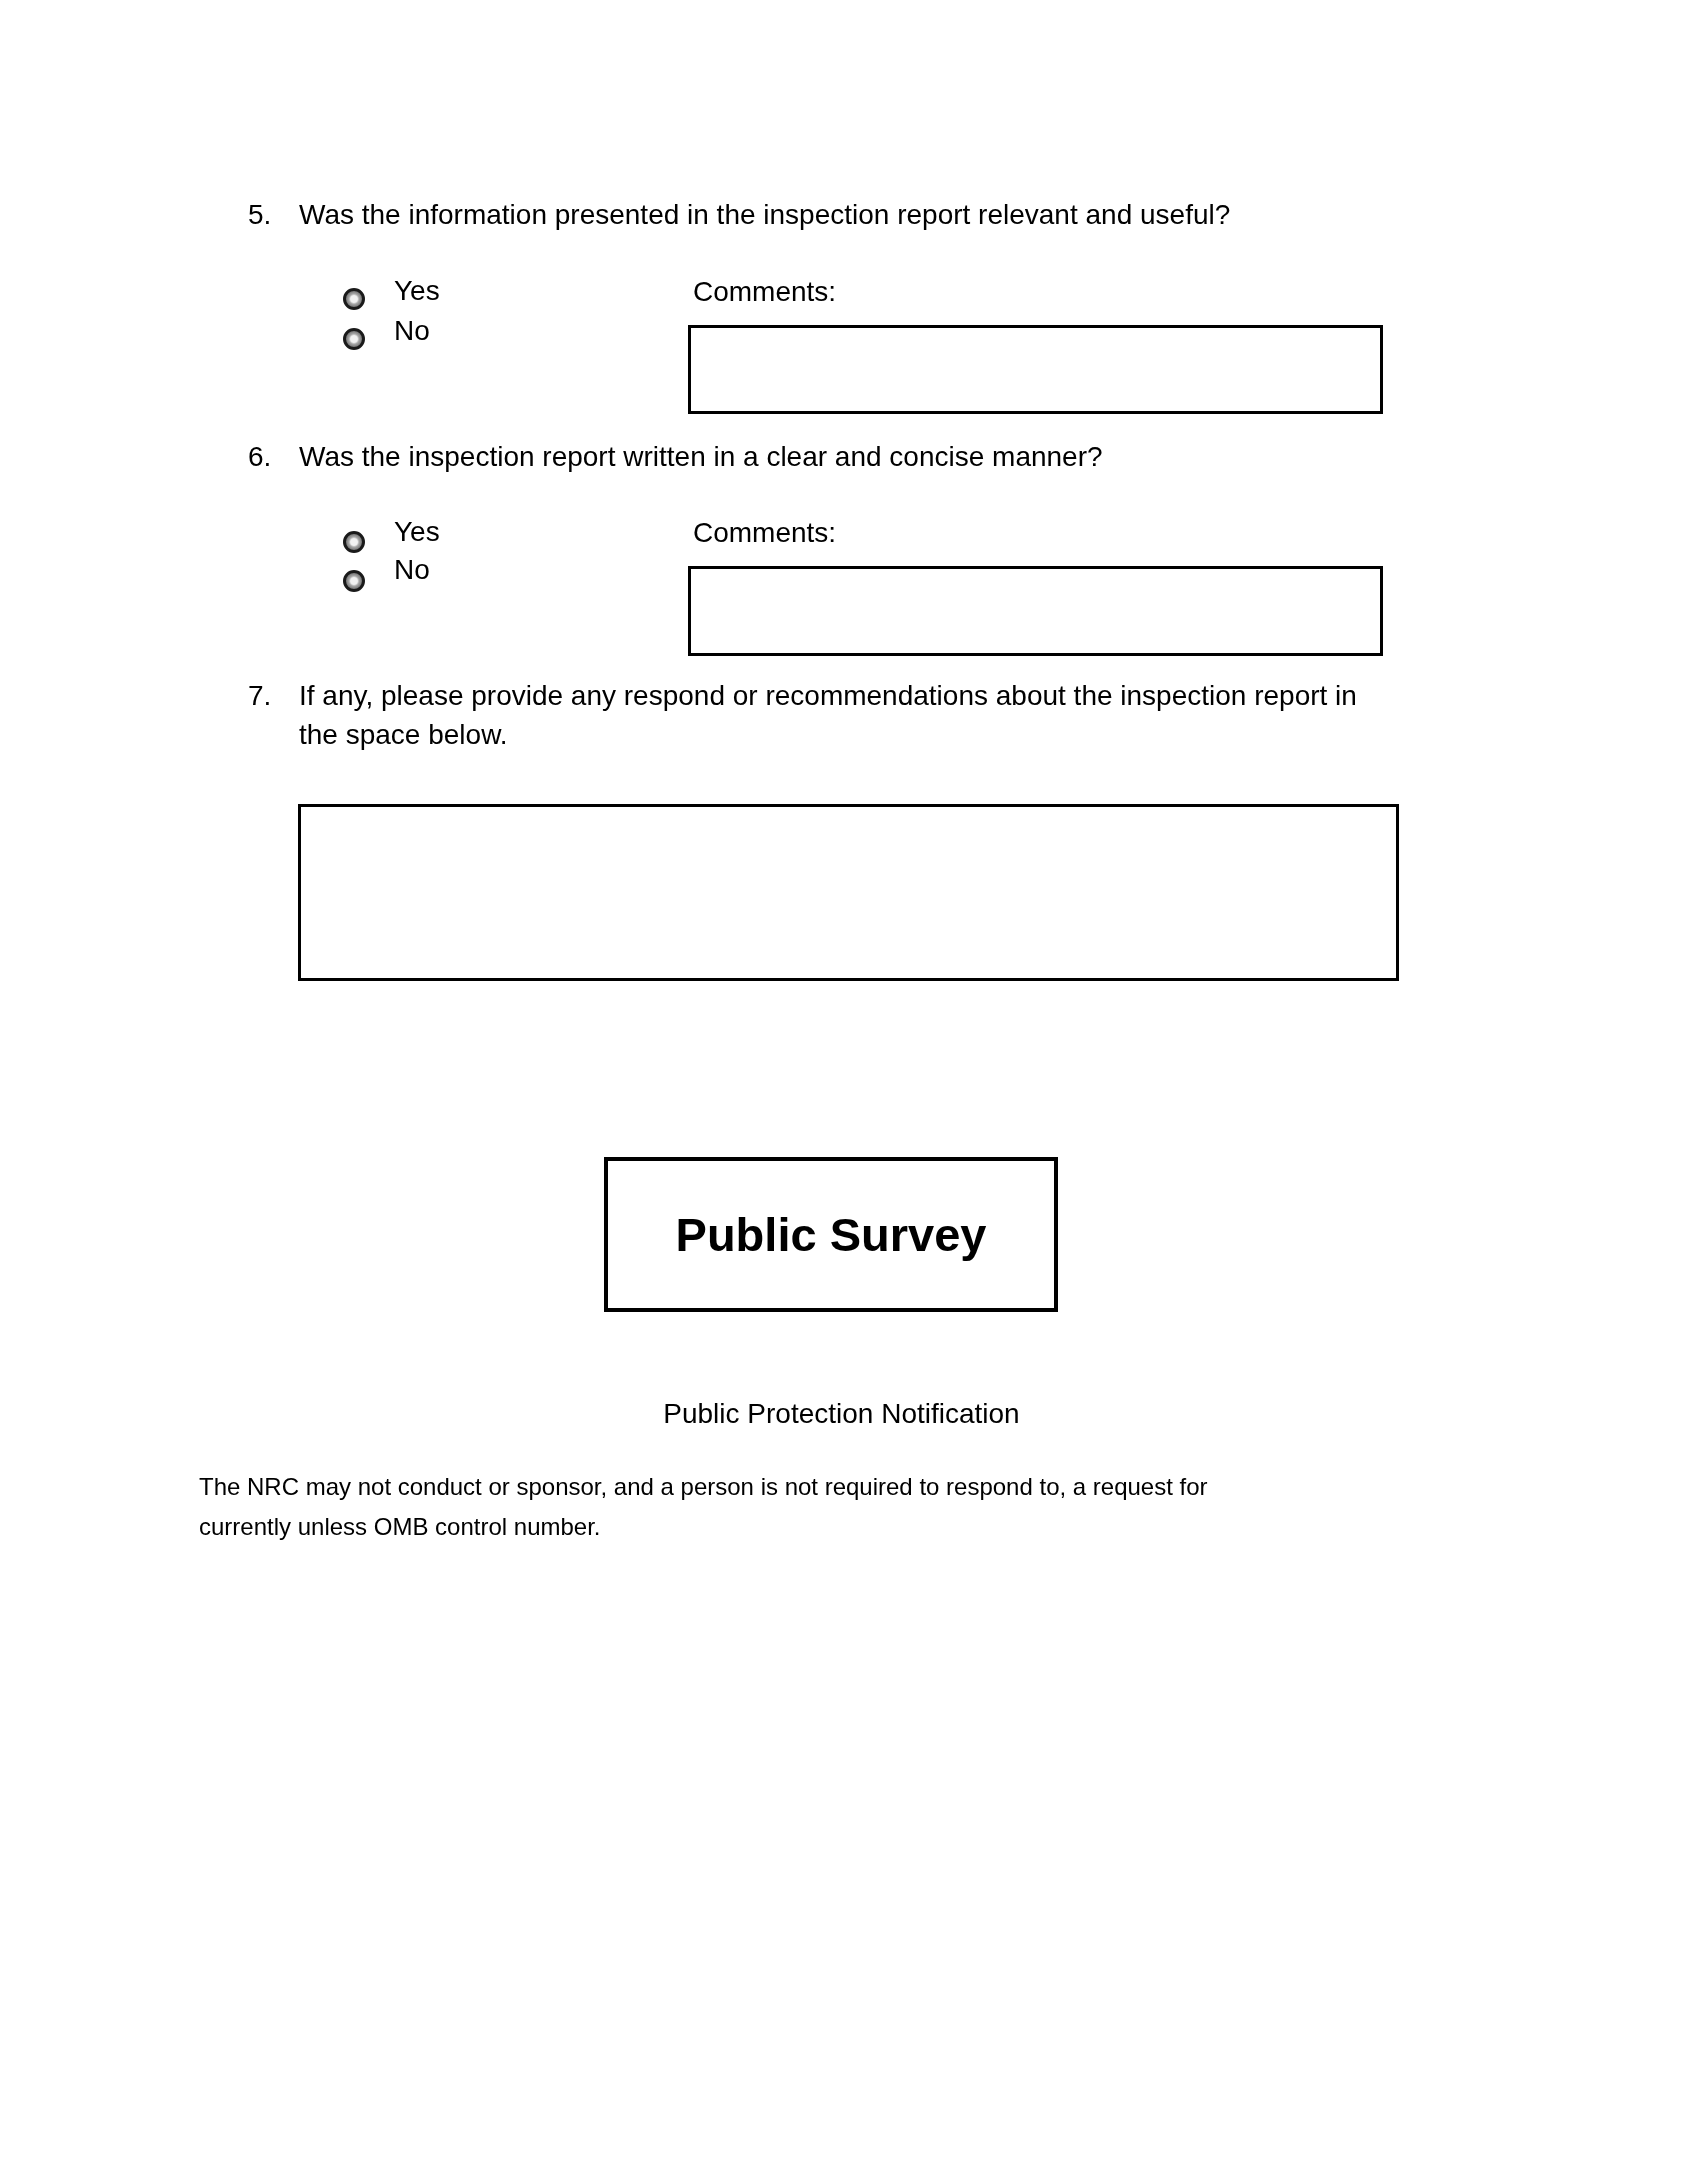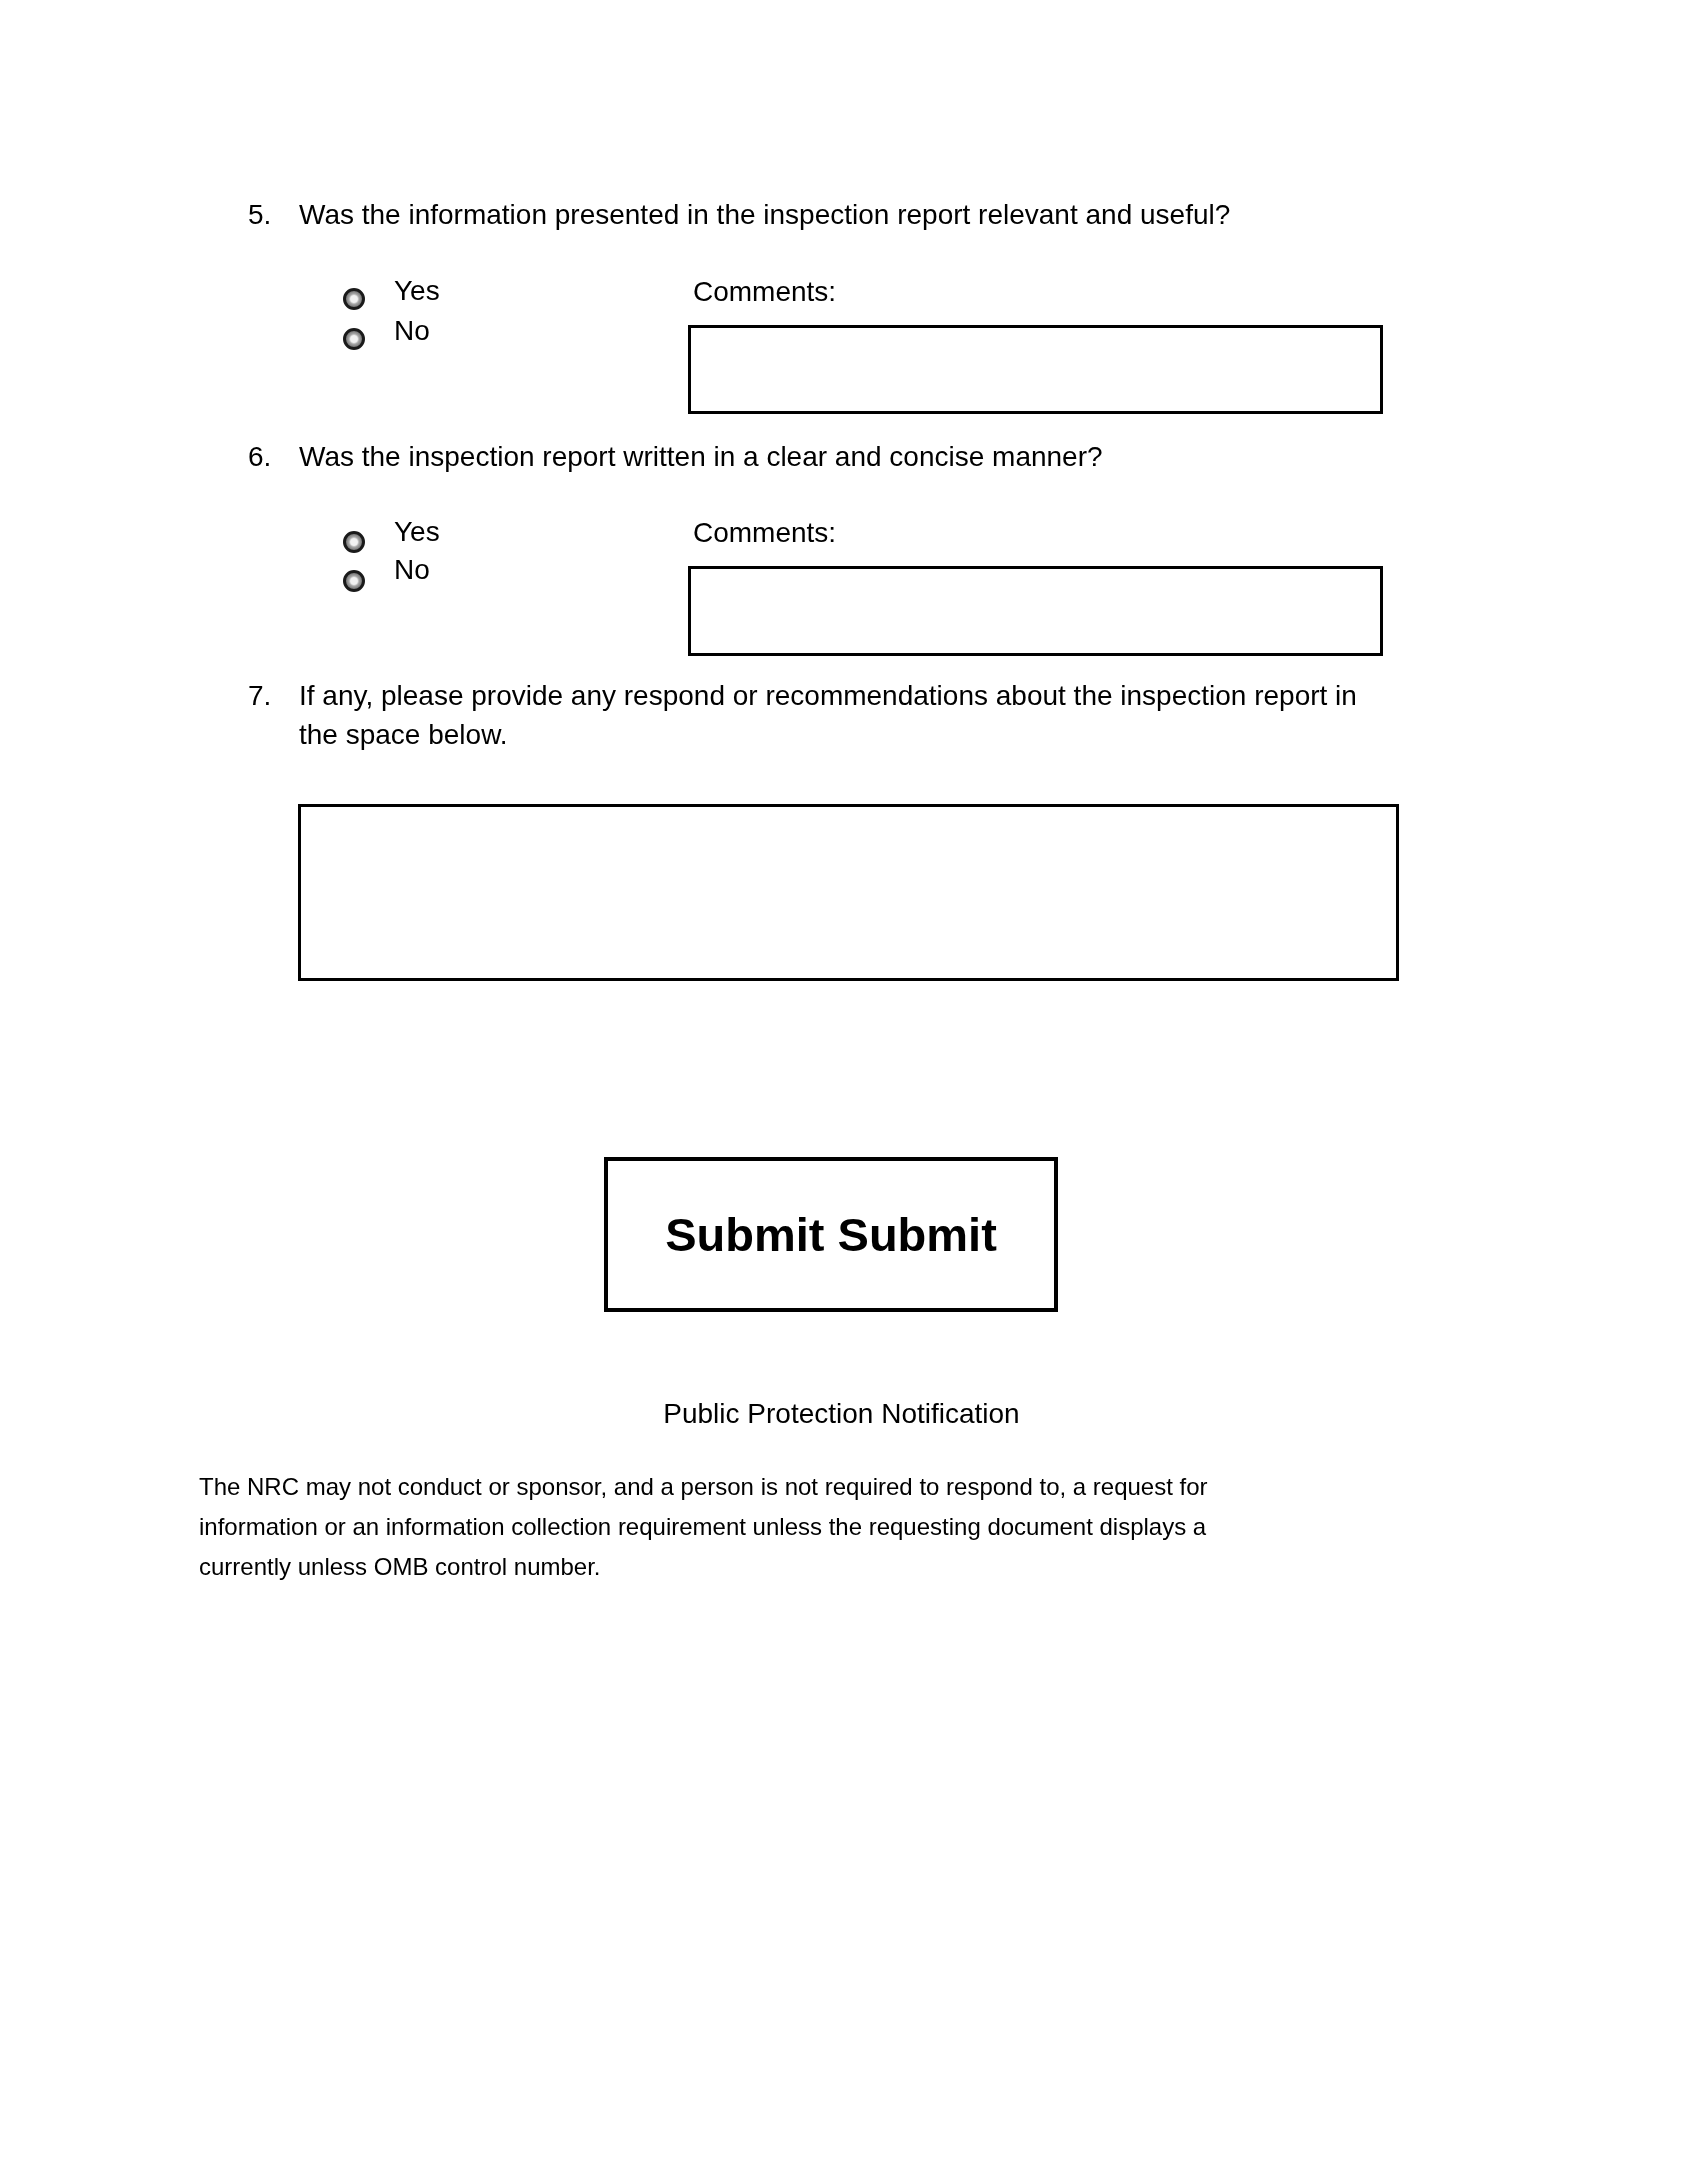--- a/index.html
+++ b/index.html
@@ -61,21 +61,20 @@
 
 <div class="abs txt" style="left:693px; top:519px;">Comments:</div>
 <textarea class="comment-box" style="left: 688px; top: 566px; width: 695px; height: 90px;"></textarea>
 
 <div class="abs txt qnum" style="top:682px;">7.</div>
 <div class="abs txt qtext" style="top:682px;">If any, please provide any respond or recommendations about the inspection report in</div>
 <div class="abs txt qtext" style="top:721px;text-align:center;">the space below.</div>
 
 <textarea class="comment-box" style="left: 298px; top: 804px; width: 1101px; height: 177px;"></textarea>
 
-<button class="submit-btn">Submit Submit</button>
+<button class="submit-btn">Public Survey</button>
 
 <div class="abs txt ppn-title" style="top:1400px;">Public Protection Notification</div>
 <div class="notice">
   <span>The NRC may not conduct or sponsor, and a person is not required to respond to, a request for</span>
-  <span>information or an information collection requirement unless the requesting document displays a</span>
   <span>currently unless OMB control number.</span>
 </div>
 
 
 </body></html>

